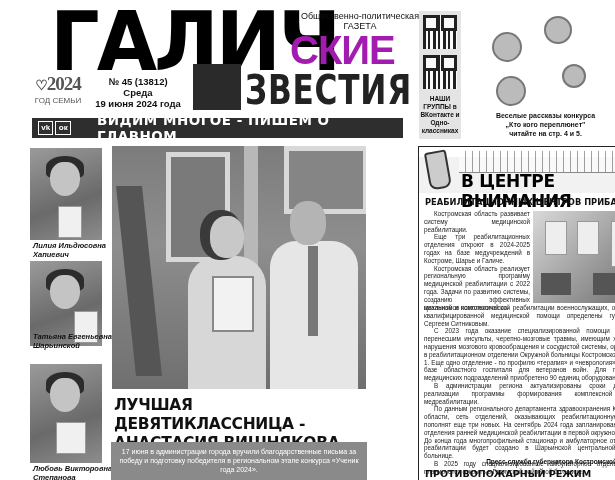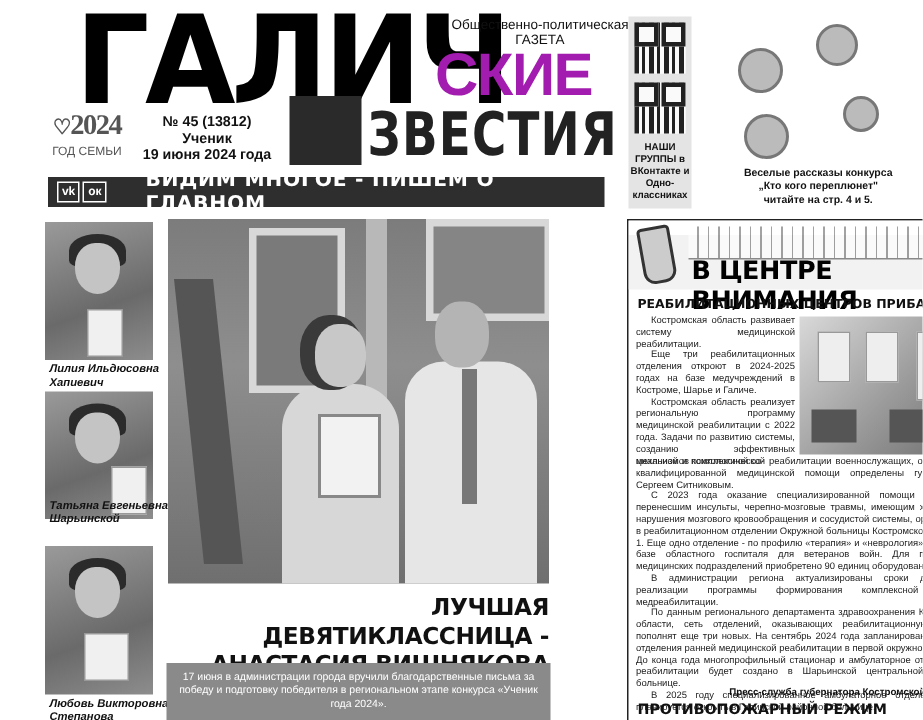--- a/index.html
+++ b/index.html
@@ -61,21 +61,21 @@
   .mp-flag { position: absolute; left: 14px; top: 40px; width: 26px; height: 190px; background: #555; transform: skewX(6deg); }
   .mp-flag2 { position: absolute; left: 132px; top: 0; width: 14px; height: 120px; background: #b8b8b8; }
   .mp-girl { position: absolute; left: 76px; top: 110px; width: 78px; height: 140px; background: #d7d7d7; border-radius: 30px 30px 0 0; }
   .mp-girl-head { position: absolute; left: 98px; top: 70px; width: 34px; height: 42px; border-radius: 45%; background: #c8c8c8; box-shadow: -6px -2px 0 4px #3a3a3a; }
   .mp-man { position: absolute; left: 158px; top: 95px; width: 88px; height: 150px; background: #e6e6e6; border-radius: 26px 26px 0 0; }
   .mp-man-head { position: absolute; left: 178px; top: 55px; width: 36px; height: 44px; border-radius: 45%; background: #b4b4b4; }
   .mp-tie { position: absolute; left: 196px; top: 100px; width: 10px; height: 90px; background: #777; }
   .mp-cert { position: absolute; left: 100px; top: 130px; width: 42px; height: 56px; background: #f2f2f2; border: 2px solid #888; }
 
   
-  .headline { left: 114px; top: 396px; width: 252px; text-align: right; font-family: "DejaVu Sans", sans-serif; font-weight: 900; font-size: 15.5px; line-height: 19px; letter-spacing: -0.3px; }
+  .headline { left: 114px; top: 396px; width: 252px; text-align: left; font-family: "DejaVu Sans", sans-serif; font-weight: 900; font-size: 15.5px; line-height: 19px; letter-spacing: -0.3px; }
   .lead-box { left: 111px; top: 442px; width: 256px; height: 38px; background: #8a8a8a; color: #fff; font-size: 7px; line-height: 9px; text-align: center; padding: 5px 6px; }
 
   
   .right-col { left: 373px; top: 146px; width: 236px; height: 334px; border: 1px solid #222; border-bottom: none; overflow: hidden; margin-left: 45px; }
   .rubric { position: absolute; left: 0; top: 0; width: 234px; height: 46px; background: linear-gradient(180deg, #fff 0 10px, #f2f2f2 10px); }
   .rubric-building { position: absolute; left: 40px; top: 4px; width: 190px; height: 22px; border-bottom: 1px solid #444;
       background: repeating-linear-gradient(90deg, #fff 0 6px, #666 6px 7px); opacity: .6; }
   .rubric-bucket { position: absolute; left: 8px; top: 4px; width: 22px; height: 38px; border: 2px solid #333; border-radius: 3px 3px 8px 8px; background: #ccc; transform: rotate(-10deg); }
   .rubric-title { position: absolute; left: 42px; top: 24px; font-family: "DejaVu Sans", sans-serif; font-weight: 900; font-size: 17px; line-height: 20px; color: #000; letter-spacing: -0.3px; }
   .article-head { position: absolute; left: 6px; top: 50px; font-family: "DejaVu Sans", sans-serif; font-weight: 700; font-size: 8.3px; line-height: 10px; }
@@ -98,21 +98,21 @@
 <div class="abs title-zvestia">ЗВЕСТИЯ</div>
 <div class="abs tagline-paper">Общественно-политическая ГАЗЕТА</div>
 
 <div class="abs year-logo">
   <div class="year-num"><span class="year-heart">♡</span><span>2024</span></div>
   <div class="year-sub">ГОД СЕМЬИ</div>
 </div>
 
 <div class="abs issue">
   <div>№ 45 (13812)</div>
-  <div>Ученик</div>
+  <div>Среда</div>
   <div>19 июня 2024 года</div>
 </div>
 
 <div class="abs slogan-bar">
   <div class="social">vk</div>
   <div class="social" style="margin-left:2px">ок</div>
   <div class="slogan-text">ВИДИМ МНОГОЕ - ПИШЕМ О ГЛАВНОМ</div>
 </div>
 
 <div class="abs qr-panel">

